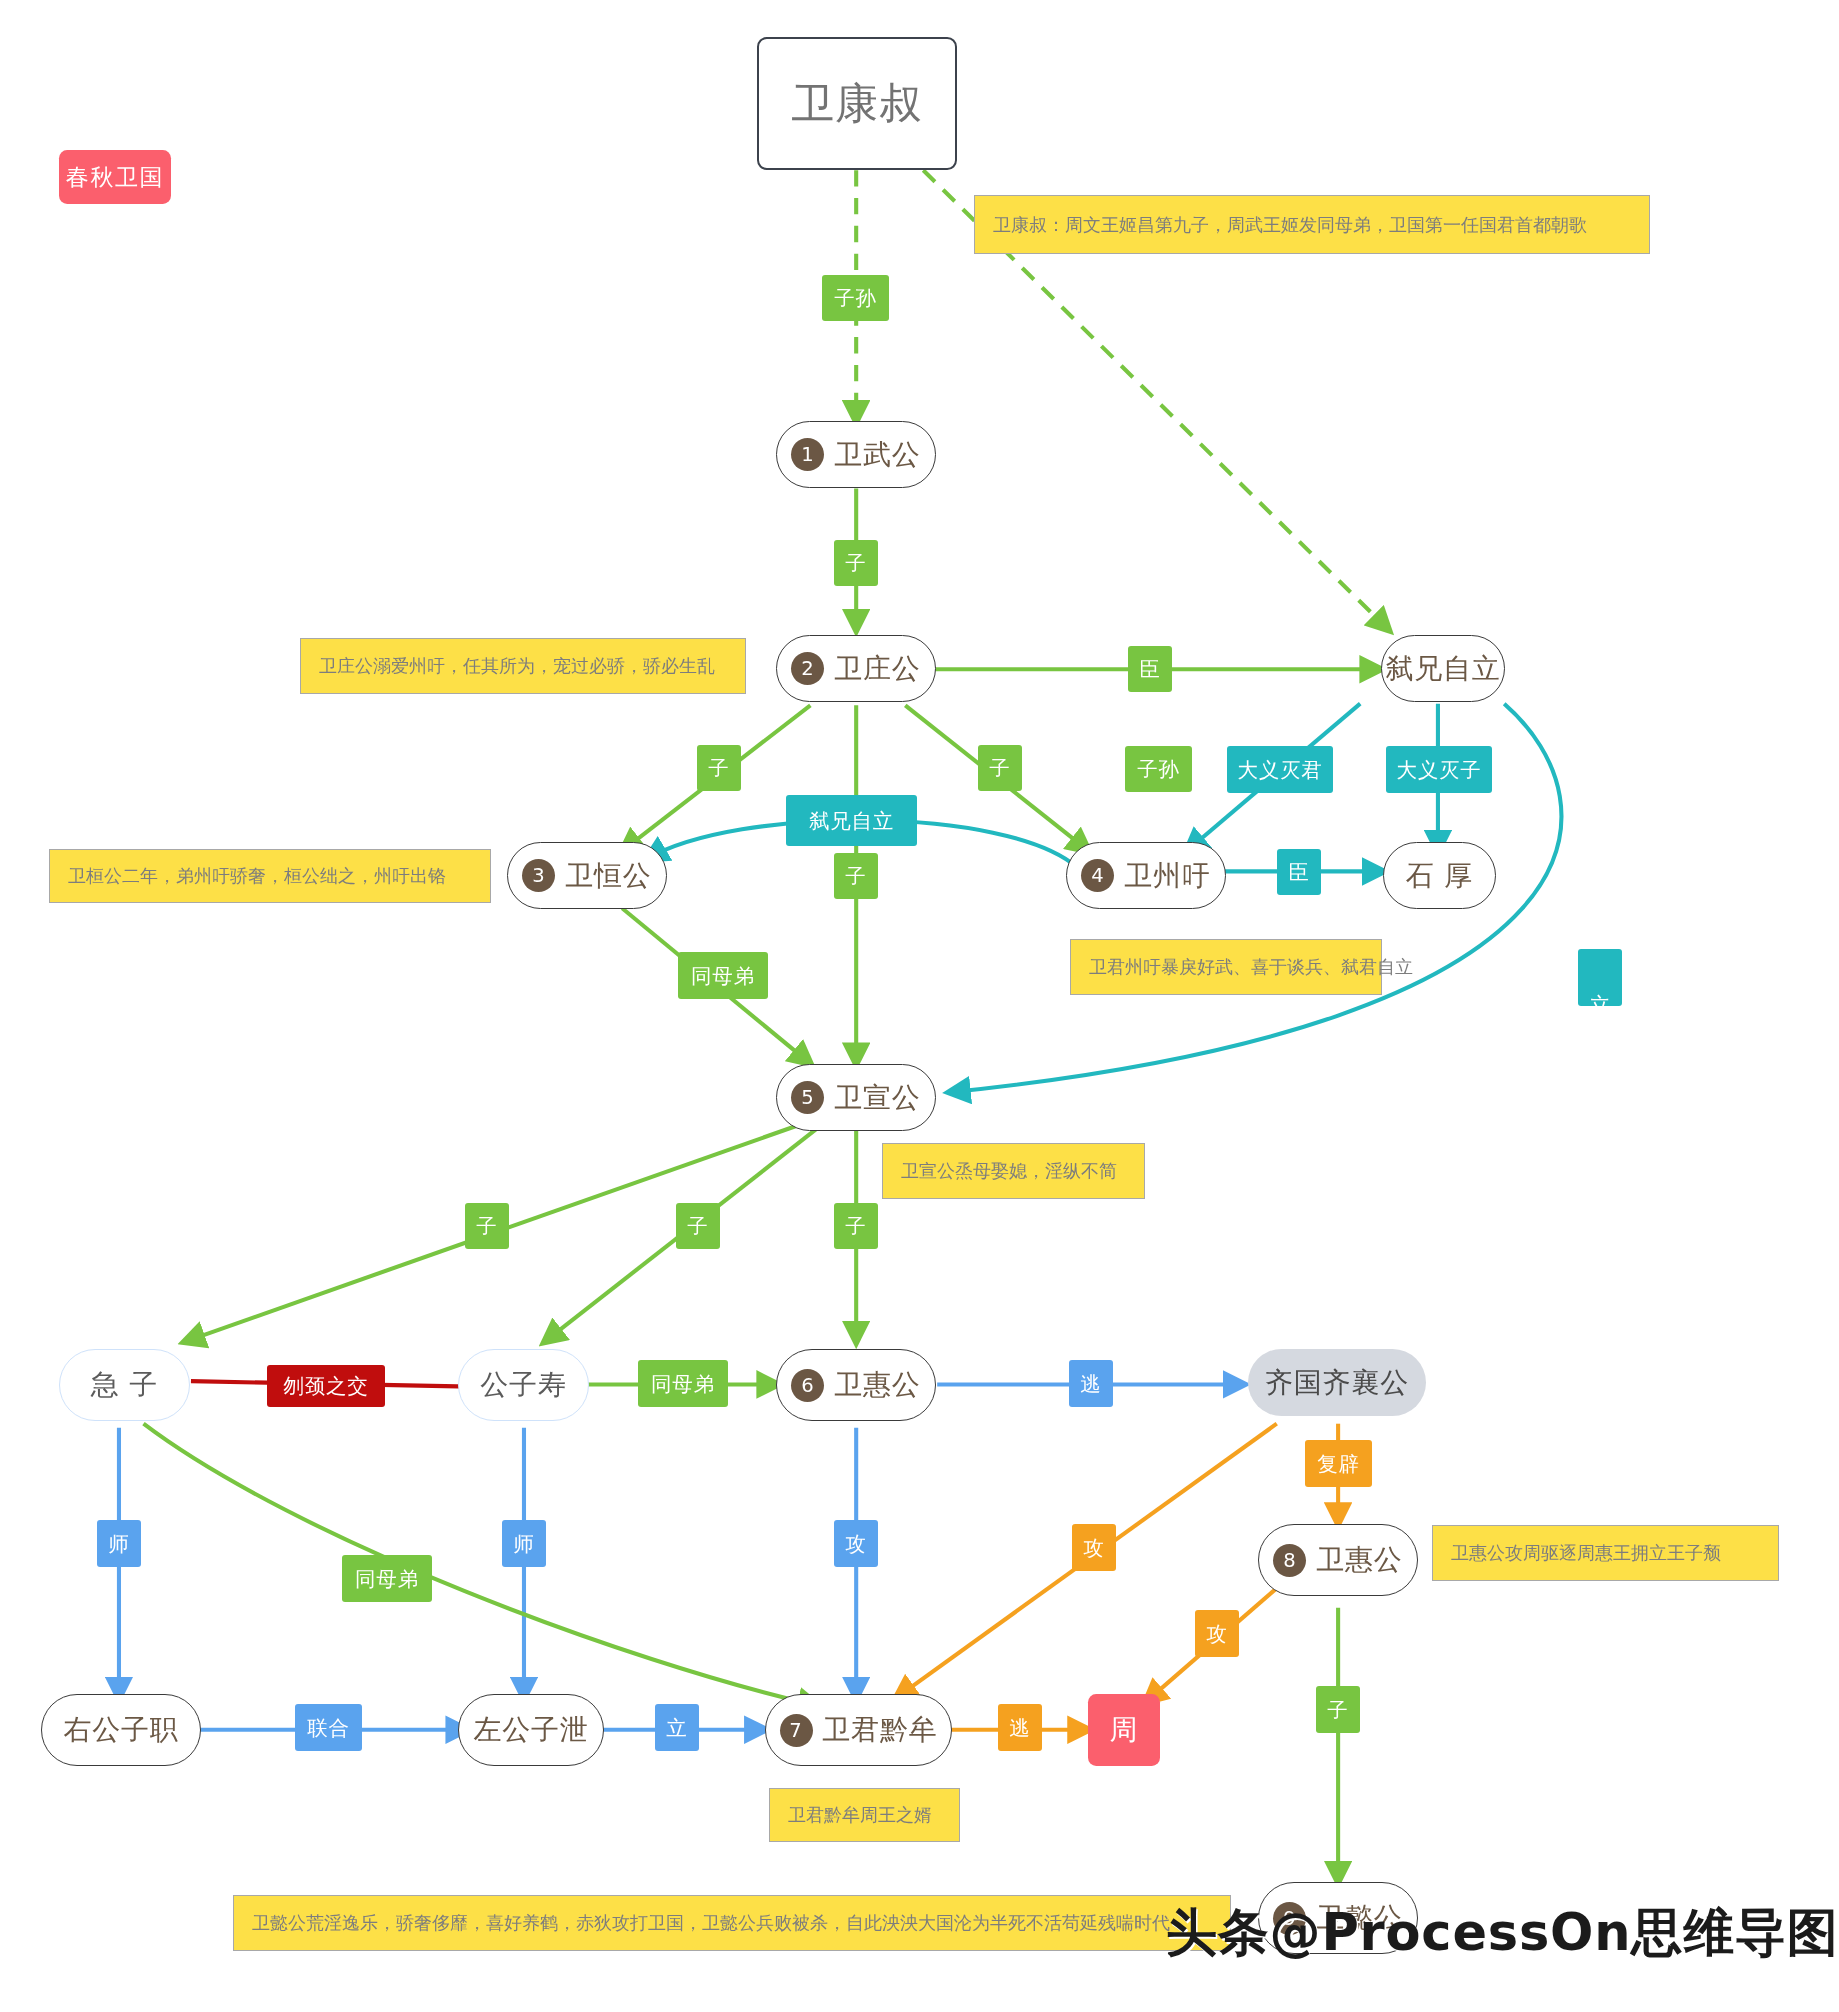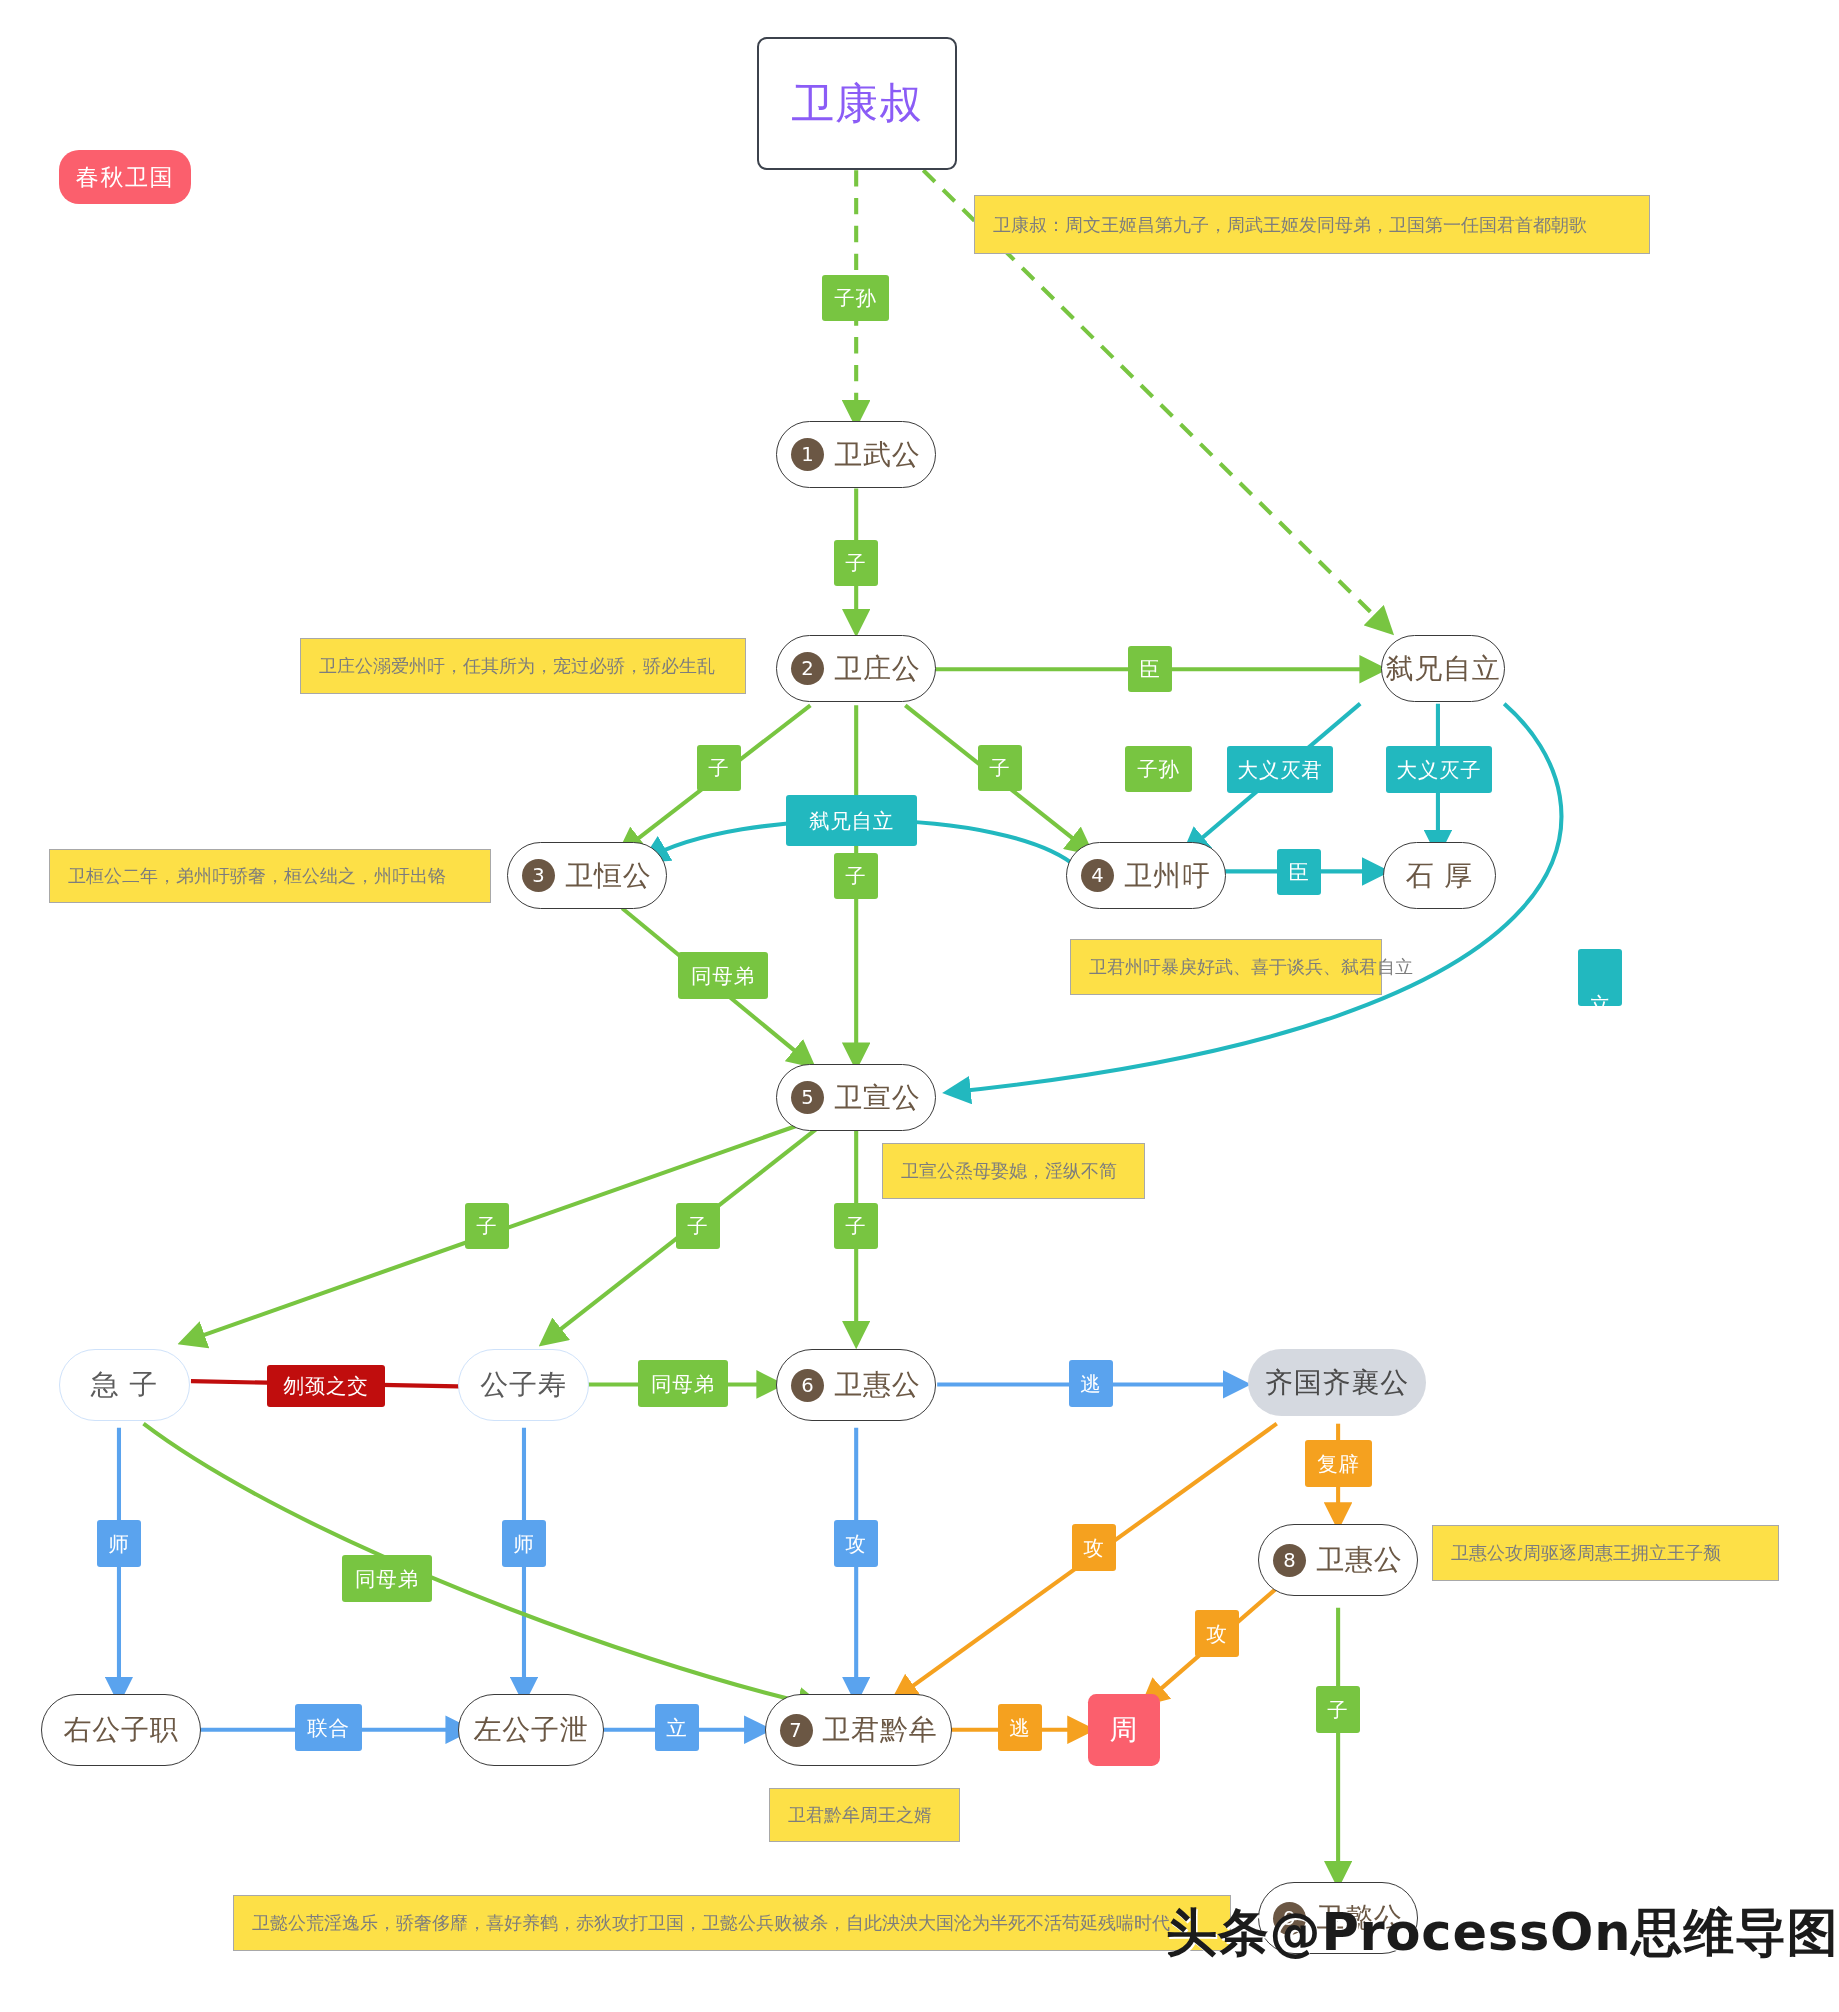--- a/index.html
+++ b/index.html
@@ -5,21 +5,21 @@
   html,body{margin:0;padding:0;background:#ffffff;}
   body{font-family:"DejaVu Sans","Liberation Sans",sans-serif;}
   #stage{position:relative;width:1840px;height:2012px;background:#fff;overflow:hidden;}
   svg.edges{position:absolute;left:0;top:0;width:1840px;height:2012px;pointer-events:none;}
 
   .node{position:absolute;box-sizing:border-box;display:flex;align-items:center;justify-content:center;
         background:#fff;border:1.6px solid #3a3a3a;border-radius:38px;color:#6b5845;
         font-size:28px;letter-spacing:0.8px;white-space:nowrap;}
   .node .num{display:inline-flex;align-items:center;justify-content:center;width:33px;height:33px;
         border-radius:50%;background:#6b5744;color:#fff;font-size:19.6px;margin-right:9.8px;}
-  .node.rootbox{border:2.5px solid #3c424c;border-radius:9.8px;font-size:43px;color:#8b5cf6;}
+  .node.rootbox{border:2.5px solid #3c424c;border-radius:9.8px;font-size:43px;color:#737373;}
   .node.lightblue{border:1.6px solid #cfe2fa;color:#5b5b5b;}
   .node.grayfill{border:none;background:#d5d9e0;color:#4a4a4a;}
   .node.redfill{border:none;background:#fb5f6d;color:#ffffff;border-radius:8.2px;}
   .node.plain{color:#6b5845;}
 
   .tag{position:absolute;box-sizing:border-box;display:flex;align-items:center;justify-content:center;
        color:#fff;border-radius:3px;font-size:20.5px;white-space:nowrap;letter-spacing:0.8px;}
   .tag.green{background:#78c541;}
   .tag.teal{background:#22b8bf;}
   .tag.blue{background:#5aa3ee;}
@@ -118,21 +118,21 @@
       <path d="M175,1740 C360,1880 760,2030 1000,2085" stroke="#78c541" marker-end="url(#ah-green)"></path>
 
       <path d="M200,2114 L570,2114" stroke="#5aa3ee" marker-end="url(#ah-blue)"></path>
 
       <path d="M710,2114 L935,2114" stroke="#5aa3ee" marker-end="url(#ah-blue)"></path>
 
       <path d="M1140,2114 L1330,2114" stroke="#f5a11f" marker-end="url(#ah-orange)"></path>
     </g>
   </svg>
 
-  <div class="badge" style="left:59px;top:150px;width:132px;height:54px;border-radius:20px;">春秋卫国</div>
+  <div class="badge" style="left:59px;top:150px;width:112px;height:54px;">春秋卫国</div>
 
   <div class="node rootbox" style="left:757px;top:37px;width:200px;height:133px;">卫康叔</div>
 
   <div class="node" style="left:776px;top:421px;width:160px;height:67px;">
     <span class="num">1</span>
     <span>卫武公</span>
   </div>
 
   <div class="node" style="left:776px;top:635px;width:160px;height:67px;">
     <span class="num">2</span>

